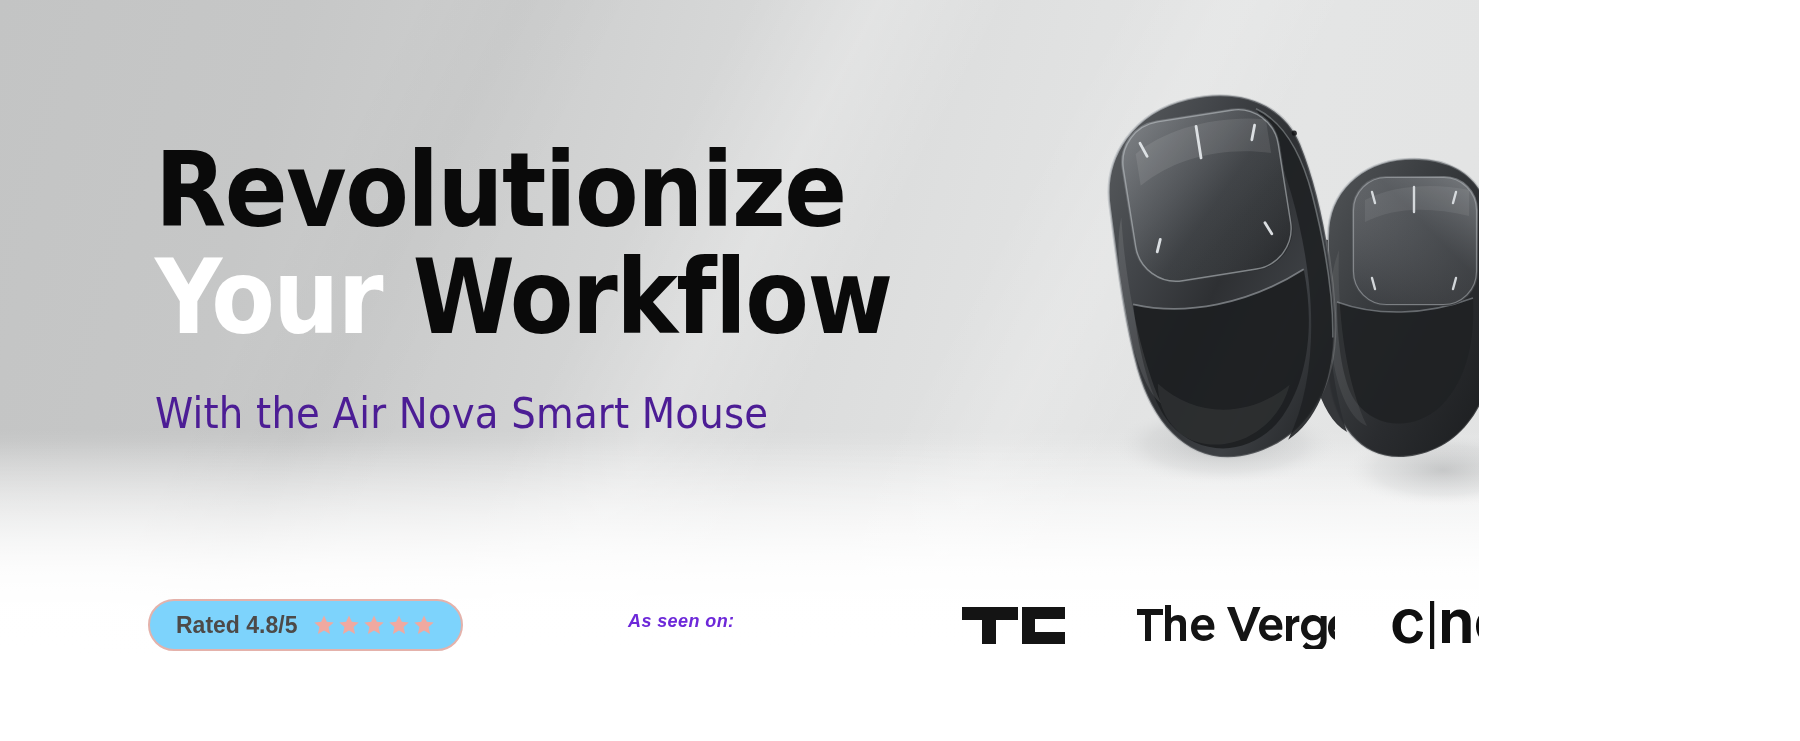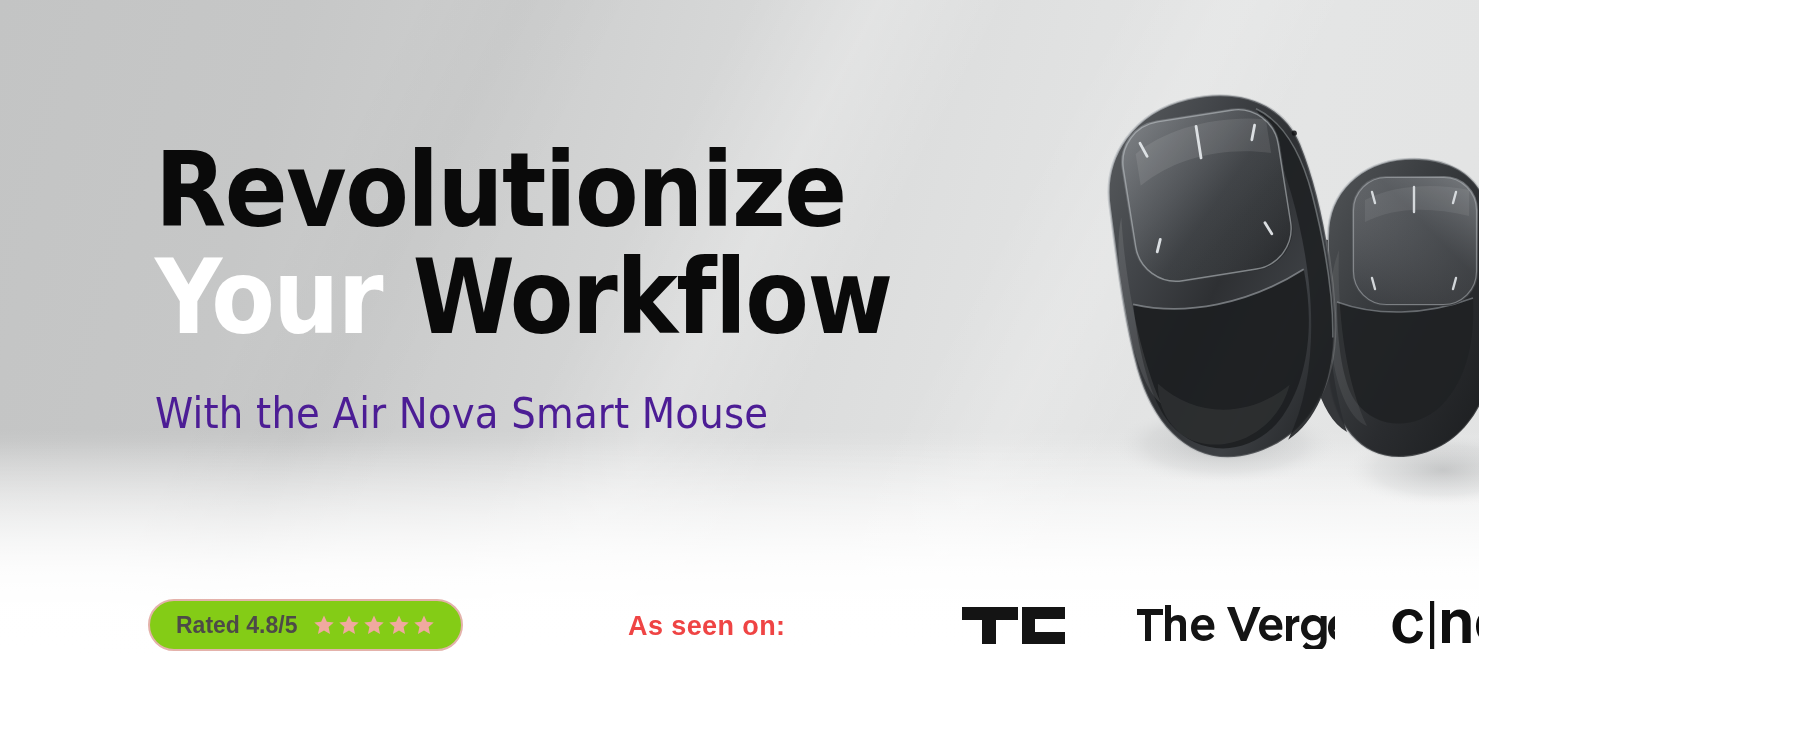--- a/index.html
+++ b/index.html
@@ -105,44 +105,45 @@
     position:absolute;
     left:148px;
     top:18px;
     height:52px;
     display:flex;
     align-items:center;
     gap:16px;
     padding:0 26px;
     border:2px solid #e4b2ab;
     border-radius:26px;
-    background:#84cc16;
+    background:#7dd3fc;
   }
   .rating-text {
     font-family:"Liberation Sans", sans-serif;
     font-weight:bold;
     font-size:23px;
     letter-spacing:0px;
     color:#4d4a48;
     white-space:nowrap;
   }
   .stars { display:flex; gap:3px; align-items:center; }
   .star { width:22px; height:22px; display:block; }
   .star svg { display:block; width:22px; height:22px; }
 
   .seen-on {
     position:absolute;
     left:628px;
     top:30px;
     font-family:"Liberation Sans", sans-serif;
     font-weight:bold;
-    font-size:27px;
+    font-size:18px;
     letter-spacing:0.4px;
-    color:#ef4444;
+    color:#6d28d9;
     white-space:nowrap;
+    font-style:italic;
   }
 
   .logos {
     position:absolute;
     left:930px;
     top:18px;
     display:flex;
     align-items:center;
   }
   .logo { display:flex; align-items:center; justify-content:center; height:52px; }

